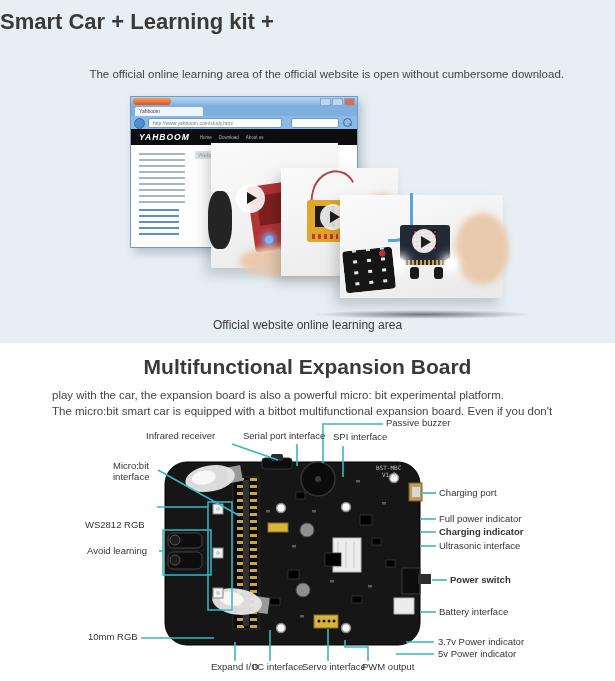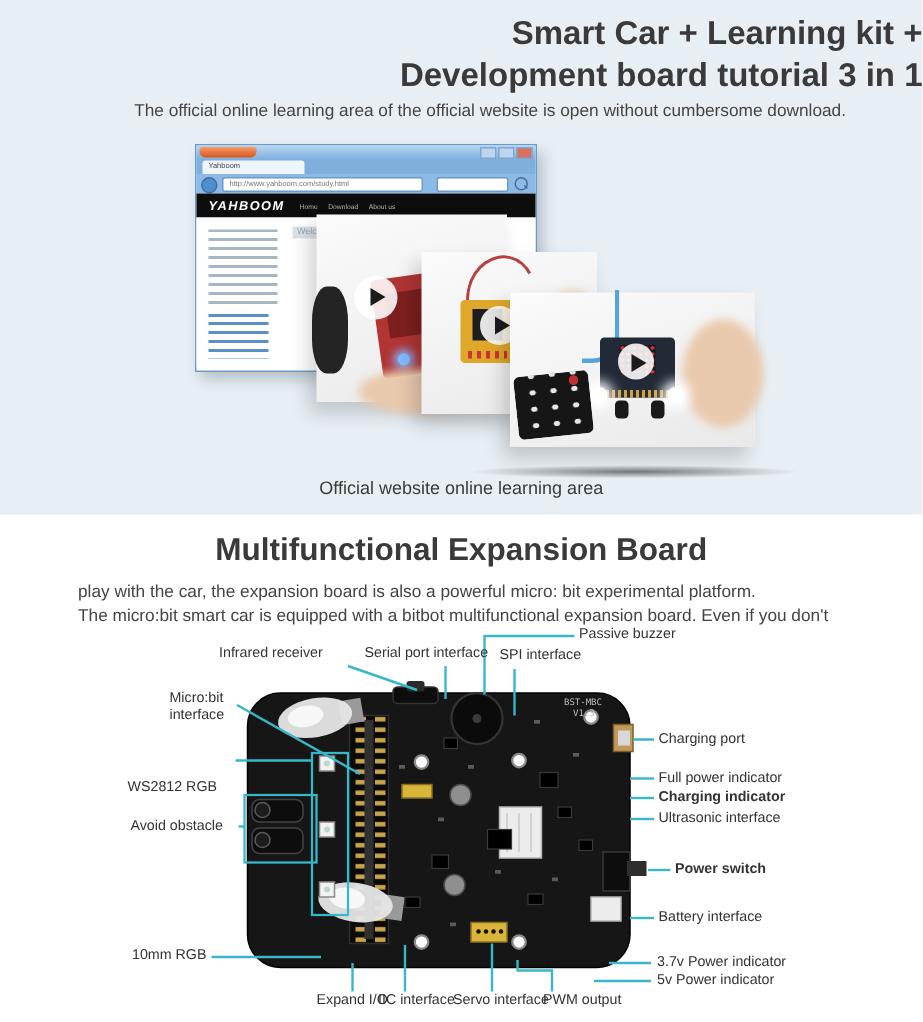--- a/index.html
+++ b/index.html
@@ -1,20 +1,20 @@
 <!DOCTYPE html>
 <html><head>
 <meta charset="utf-8">
 <style>
   html,body{margin:0;padding:0;background:#fff;}
   #canvas{position:relative;width:615px;height:681px;background:#fff;overflow:hidden;
           font-family:"Liberation Sans", sans-serif;color:#333;}
   
   .sec1-bg{position:absolute;left:0;top:0;width:615px;height:343px;background:#e8eff4;}
-  .main-title{position:absolute;left:0;top:8px;width:615px;text-align:right;
+  .main-title{position:absolute;left:0;top:8px;width:615px;text-align:left;
               font-size:22px;font-weight:bold;color:#3a3a3a;line-height:28px;}
   .sec1-desc{position:absolute;left:64px;top:66px;width:500px;font-size:11.5px;
              color:#444;line-height:16px;text-align:right;}
   .caption{position:absolute;left:0;top:318px;width:615px;text-align:center;
            font-size:12px;color:#3a3a3a;}
   
   .browser{position:absolute;left:130px;top:96px;width:226px;height:150px;background:#fff;
            border:1px solid #6b9cc9;box-shadow:4px 5px 9px rgba(60,80,100,.30);}
   .titlebar{position:relative;height:9px;background:linear-gradient(#b7d6f2,#7fb0dd);}
   .ffbtn{position:absolute;left:2px;top:1px;width:38px;height:7px;border-radius:2px 2px 4px 4px;
@@ -98,21 +98,20 @@
 </style>
 </head>
 <body>
 
 <div id="canvas">
 
   <div class="sec1-bg"></div>
 
   <div class="main-title">
     <div>Smart Car + Learning kit +</div>
-    <div>Development board tutorial 3 in 1</div>
   </div>
 
   <div class="sec1-desc">
     <div>The official online learning area of the official website is open without cumbersome download.</div>
   </div>
 
   <div class="browser">
     <div class="titlebar">
       <div class="ffbtn"></div>
       <div class="winbtns">
@@ -327,21 +326,21 @@
       <path d="M434,234 L396,234"></path>
     </g>
   </svg>
 
   <div class="lbl" style="left:146px;top:430px;">Infrared receiver</div>
   <div class="lbl" style="left:243px;top:430px;">Serial port interface</div>
   <div class="lbl" style="left:333px;top:431px;">SPI interface</div>
   <div class="lbl" style="left:386px;top:417px;">Passive buzzer</div>
   <div class="lbl wrap" style="left:113px;top:460px;">Micro:bit interface</div>
   <div class="lbl" style="left:85px;top:519px;">WS2812 RGB</div>
-  <div class="lbl" style="left:87px;top:545px;">Avoid obstacle</div>
+  <div class="lbl" style="left:87px;top:545px;">Avoid learning</div>
   <div class="lbl" style="left:88px;top:631px;">10mm RGB</div>
   <div class="lbl" style="left:211px;top:661px;">Expand I/O</div>
   <div class="lbl" style="left:252px;top:661px;">IIC interface</div>
   <div class="lbl" style="left:302px;top:661px;">Servo interface</div>
   <div class="lbl" style="left:362px;top:661px;">PWM output</div>
   <div class="lbl" style="left:439px;top:487px;">Charging port</div>
   <div class="lbl" style="left:439px;top:513px;">Full power indicator</div>
   <div class="lbl" style="left:439px;top:526px;font-weight:bold;">Charging indicator</div>
   <div class="lbl" style="left:439px;top:540px;">Ultrasonic interface</div>
   <div class="lbl" style="left:450px;top:574px;font-weight:bold;">Power switch</div>

